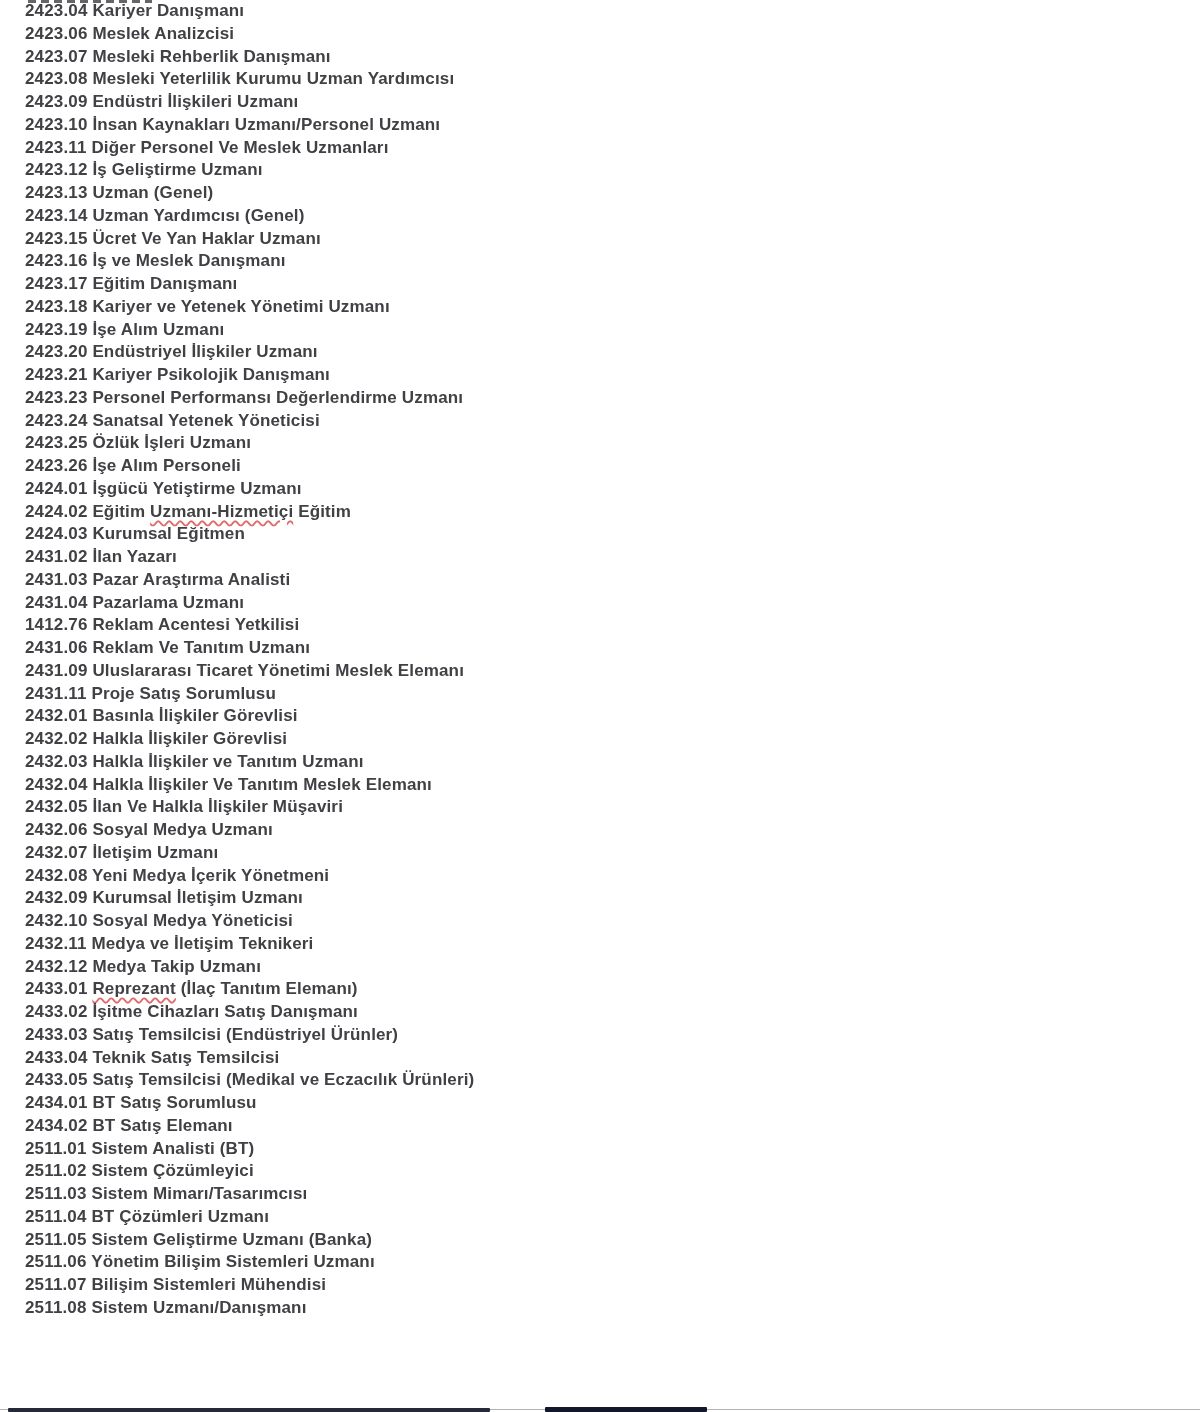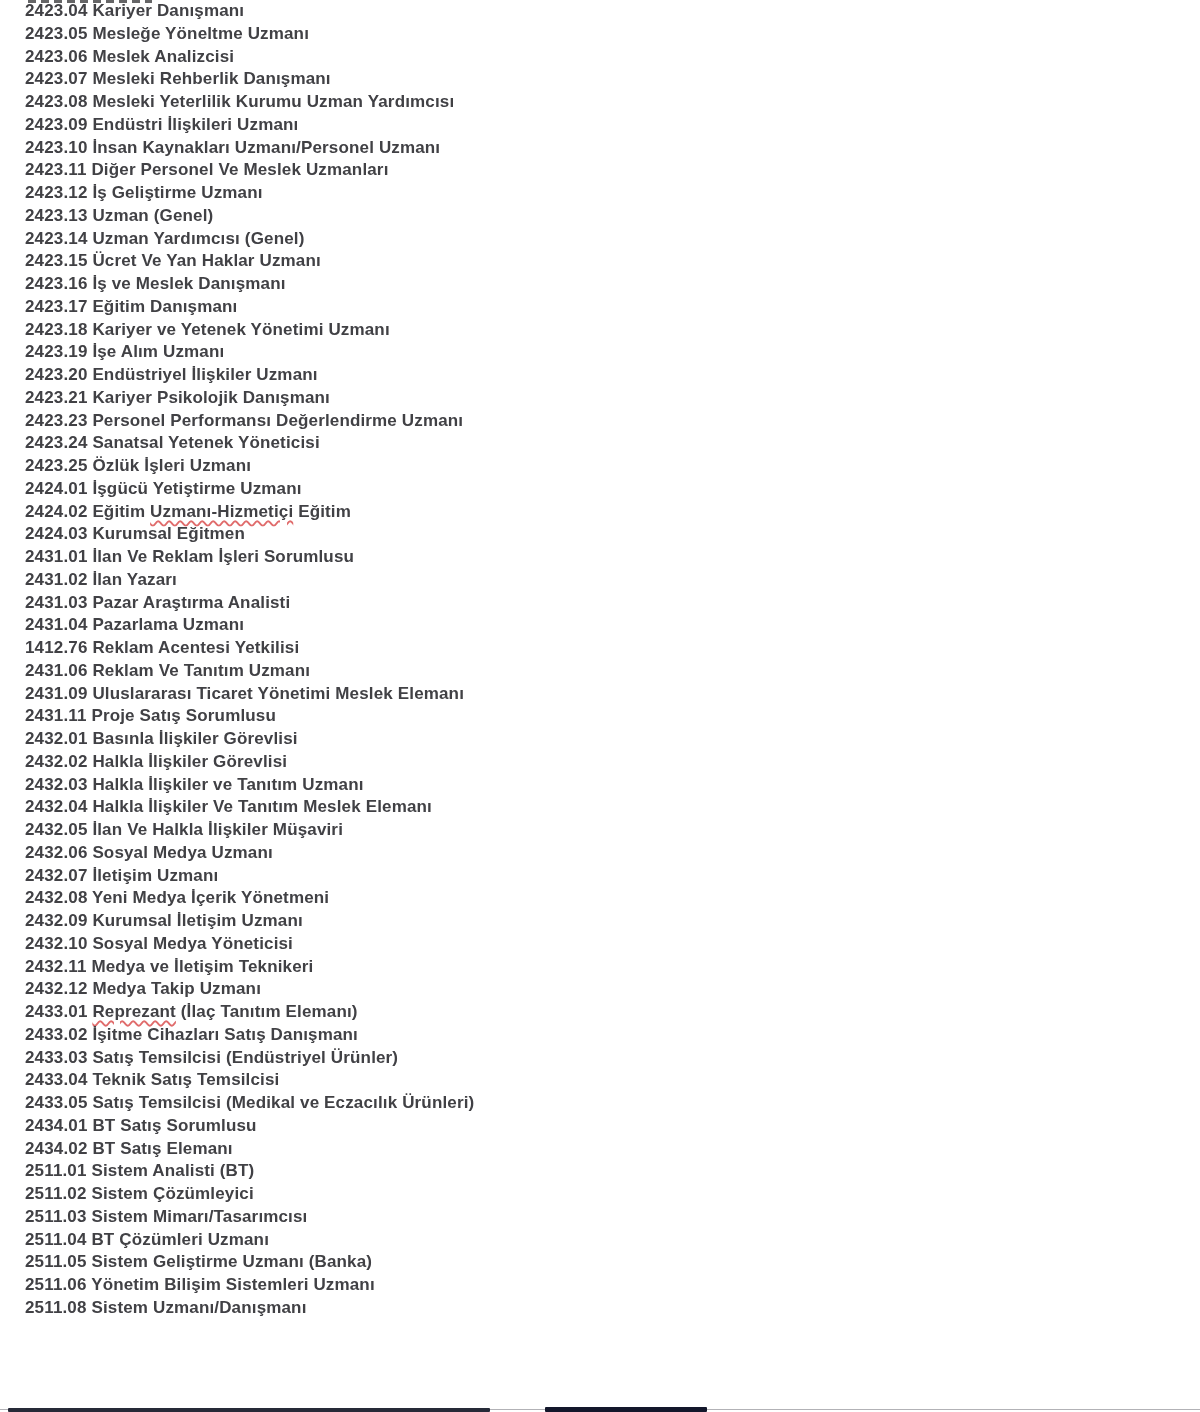--- a/index.html
+++ b/index.html
@@ -97,21 +97,20 @@
 </head>
 <body>
 
 <div class="doc">
 
   <div class="clipped-remnant"></div>
 
   <div class="occupation-list">
   <div class="occ-row"><span class="occ-code">2423.04 </span><span><span>Kariyer Danışmanı</span></span></div>
 
-  <div class="occ-row"><span class="occ-code">2423.05 </span><span><span>Mesleğe Yöneltme Uzmanı</span></span></div>
 
   <div class="occ-row"><span class="occ-code">2423.06 </span><span><span>Meslek Analizcisi</span></span></div>
 
   <div class="occ-row"><span class="occ-code">2423.07 </span><span><span>Mesleki Rehberlik Danışmanı</span></span></div>
 
   <div class="occ-row"><span class="occ-code">2423.08 </span><span><span>Mesleki Yeterlilik Kurumu Uzman Yardımcısı</span></span></div>
 
   <div class="occ-row"><span class="occ-code">2423.09 </span><span><span>Endüstri İlişkileri Uzmanı</span></span></div>
 
   <div class="occ-row"><span class="occ-code">2423.10 </span><span><span>İnsan Kaynakları Uzmanı/Personel Uzmanı</span></span></div>
@@ -137,28 +136,28 @@
   <div class="occ-row"><span class="occ-code">2423.20 </span><span><span>Endüstriyel İlişkiler Uzmanı</span></span></div>
 
   <div class="occ-row"><span class="occ-code">2423.21 </span><span><span>Kariyer Psikolojik Danışmanı</span></span></div>
 
   <div class="occ-row"><span class="occ-code">2423.23 </span><span><span>Personel Performansı Değerlendirme Uzmanı</span></span></div>
 
   <div class="occ-row"><span class="occ-code">2423.24 </span><span><span>Sanatsal Yetenek Yöneticisi</span></span></div>
 
   <div class="occ-row"><span class="occ-code">2423.25 </span><span><span>Özlük İşleri Uzmanı</span></span></div>
 
+  <div class="occ-row"><span class="occ-code">2423.26 </span><span><span>İşe Alım Personeli</span></span></div>
 
   <div class="occ-row"><span class="occ-code">2424.01 </span><span><span>İşgücü Yetiştirme Uzmanı</span></span></div>
 
   <div class="occ-row"><span class="occ-code">2424.02 </span><span><span>Eğitim </span><span class="squiggle">Uzmanı-Hizmetiçi</span><span> Eğitim</span></span></div>
 
   <div class="occ-row"><span class="occ-code">2424.03 </span><span><span>Kurumsal Eğitmen</span></span></div>
 
-  <div class="occ-row"><span class="occ-code">2431.01 </span><span><span>İlan Ve Reklam İşleri Sorumlusu</span></span></div>
 
   <div class="occ-row"><span class="occ-code">2431.02 </span><span><span>İlan Yazarı</span></span></div>
 
   <div class="occ-row"><span class="occ-code">2431.03 </span><span><span>Pazar Araştırma Analisti</span></span></div>
 
   <div class="occ-row"><span class="occ-code">2431.04 </span><span><span>Pazarlama Uzmanı</span></span></div>
 
   <div class="occ-row"><span class="occ-code">1412.76 </span><span><span>Reklam Acentesi Yetkilisi</span></span></div>
 
   <div class="occ-row"><span class="occ-code">2431.06 </span><span><span>Reklam Ve Tanıtım Uzmanı</span></span></div>
@@ -212,20 +211,21 @@
   <div class="occ-row"><span class="occ-code">2511.02 </span><span><span>Sistem Çözümleyici</span></span></div>
 
   <div class="occ-row"><span class="occ-code">2511.03 </span><span><span>Sistem Mimarı/Tasarımcısı</span></span></div>
 
   <div class="occ-row"><span class="occ-code">2511.04 </span><span><span>BT Çözümleri Uzmanı</span></span></div>
 
   <div class="occ-row"><span class="occ-code">2511.05 </span><span><span>Sistem Geliştirme Uzmanı (Banka)</span></span></div>
 
   <div class="occ-row"><span class="occ-code">2511.06 </span><span><span>Yönetim Bilişim Sistemleri Uzmanı</span></span></div>
 
+  <div class="occ-row"><span class="occ-code">2511.07 </span><span><span>Bilişim Sistemleri Mühendisi</span></span></div>
 
   <div class="occ-row"><span class="occ-code">2511.08 </span><span><span>Sistem Uzmanı/Danışmanı</span></span></div>
 </div>
 
   <div class="bottom-edge">
     <div class="bottom-hairline"></div>
     <div class="bottom-dark-a"></div>
     <div class="bottom-dark-b"></div>
   </div>
 

